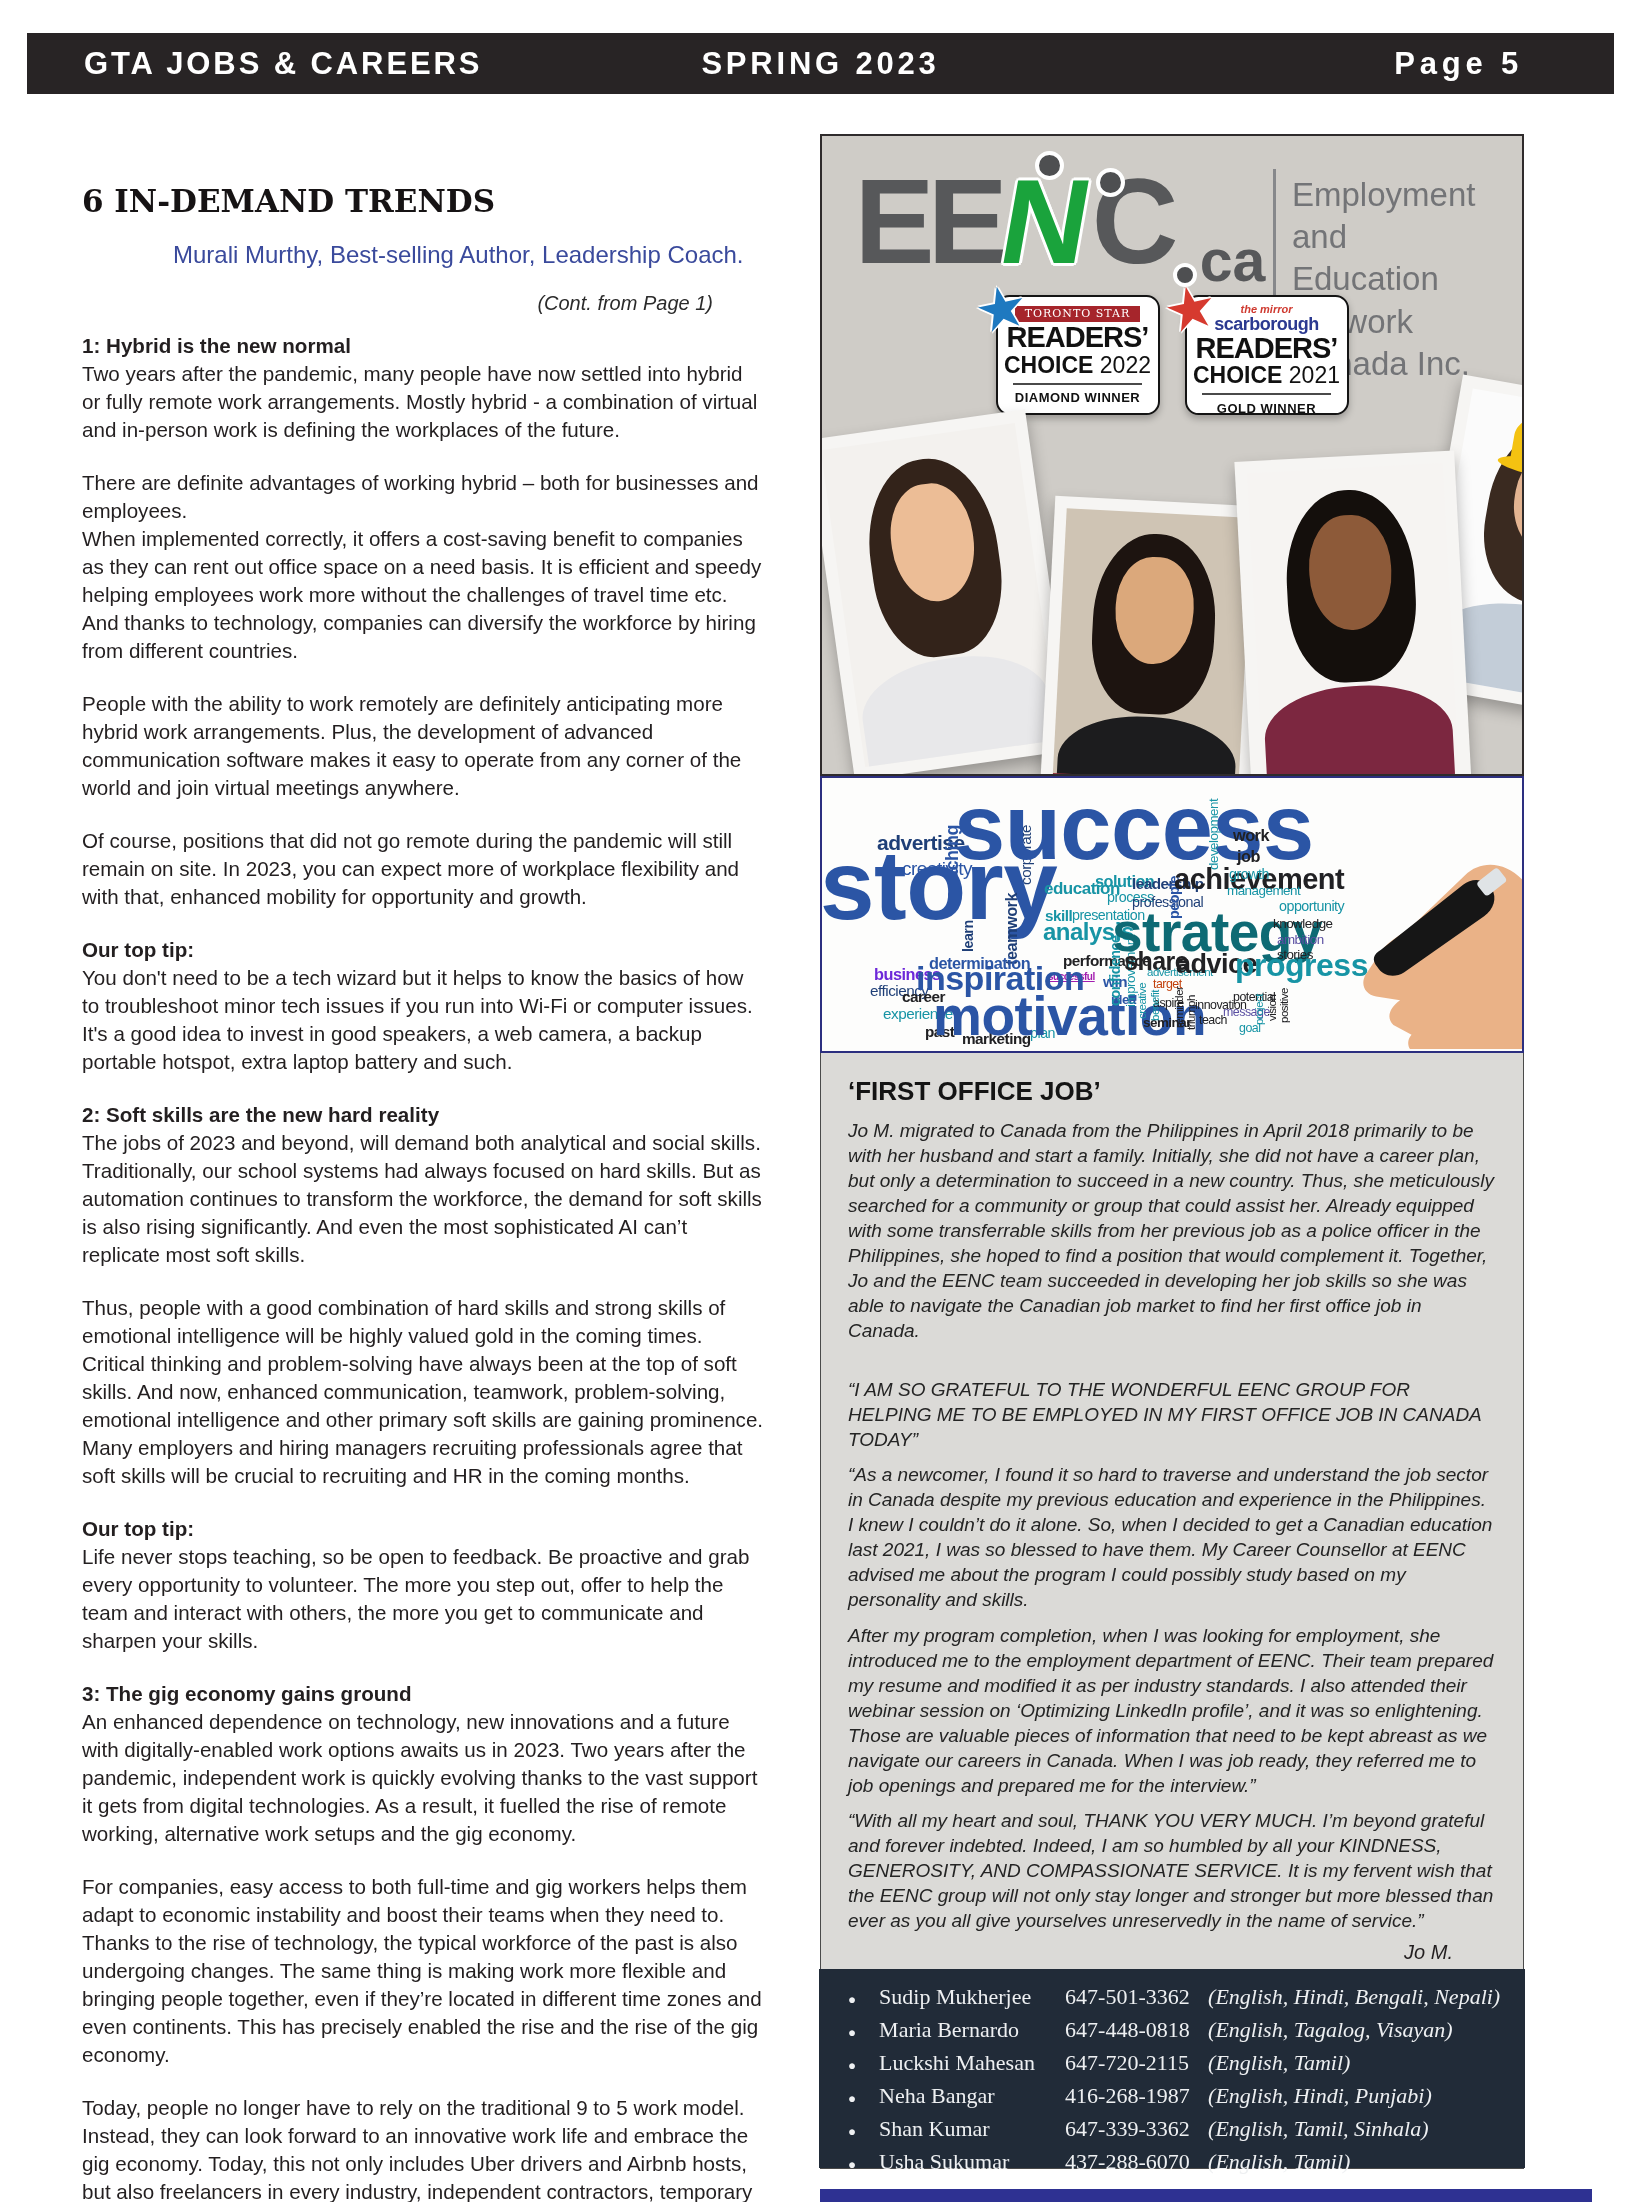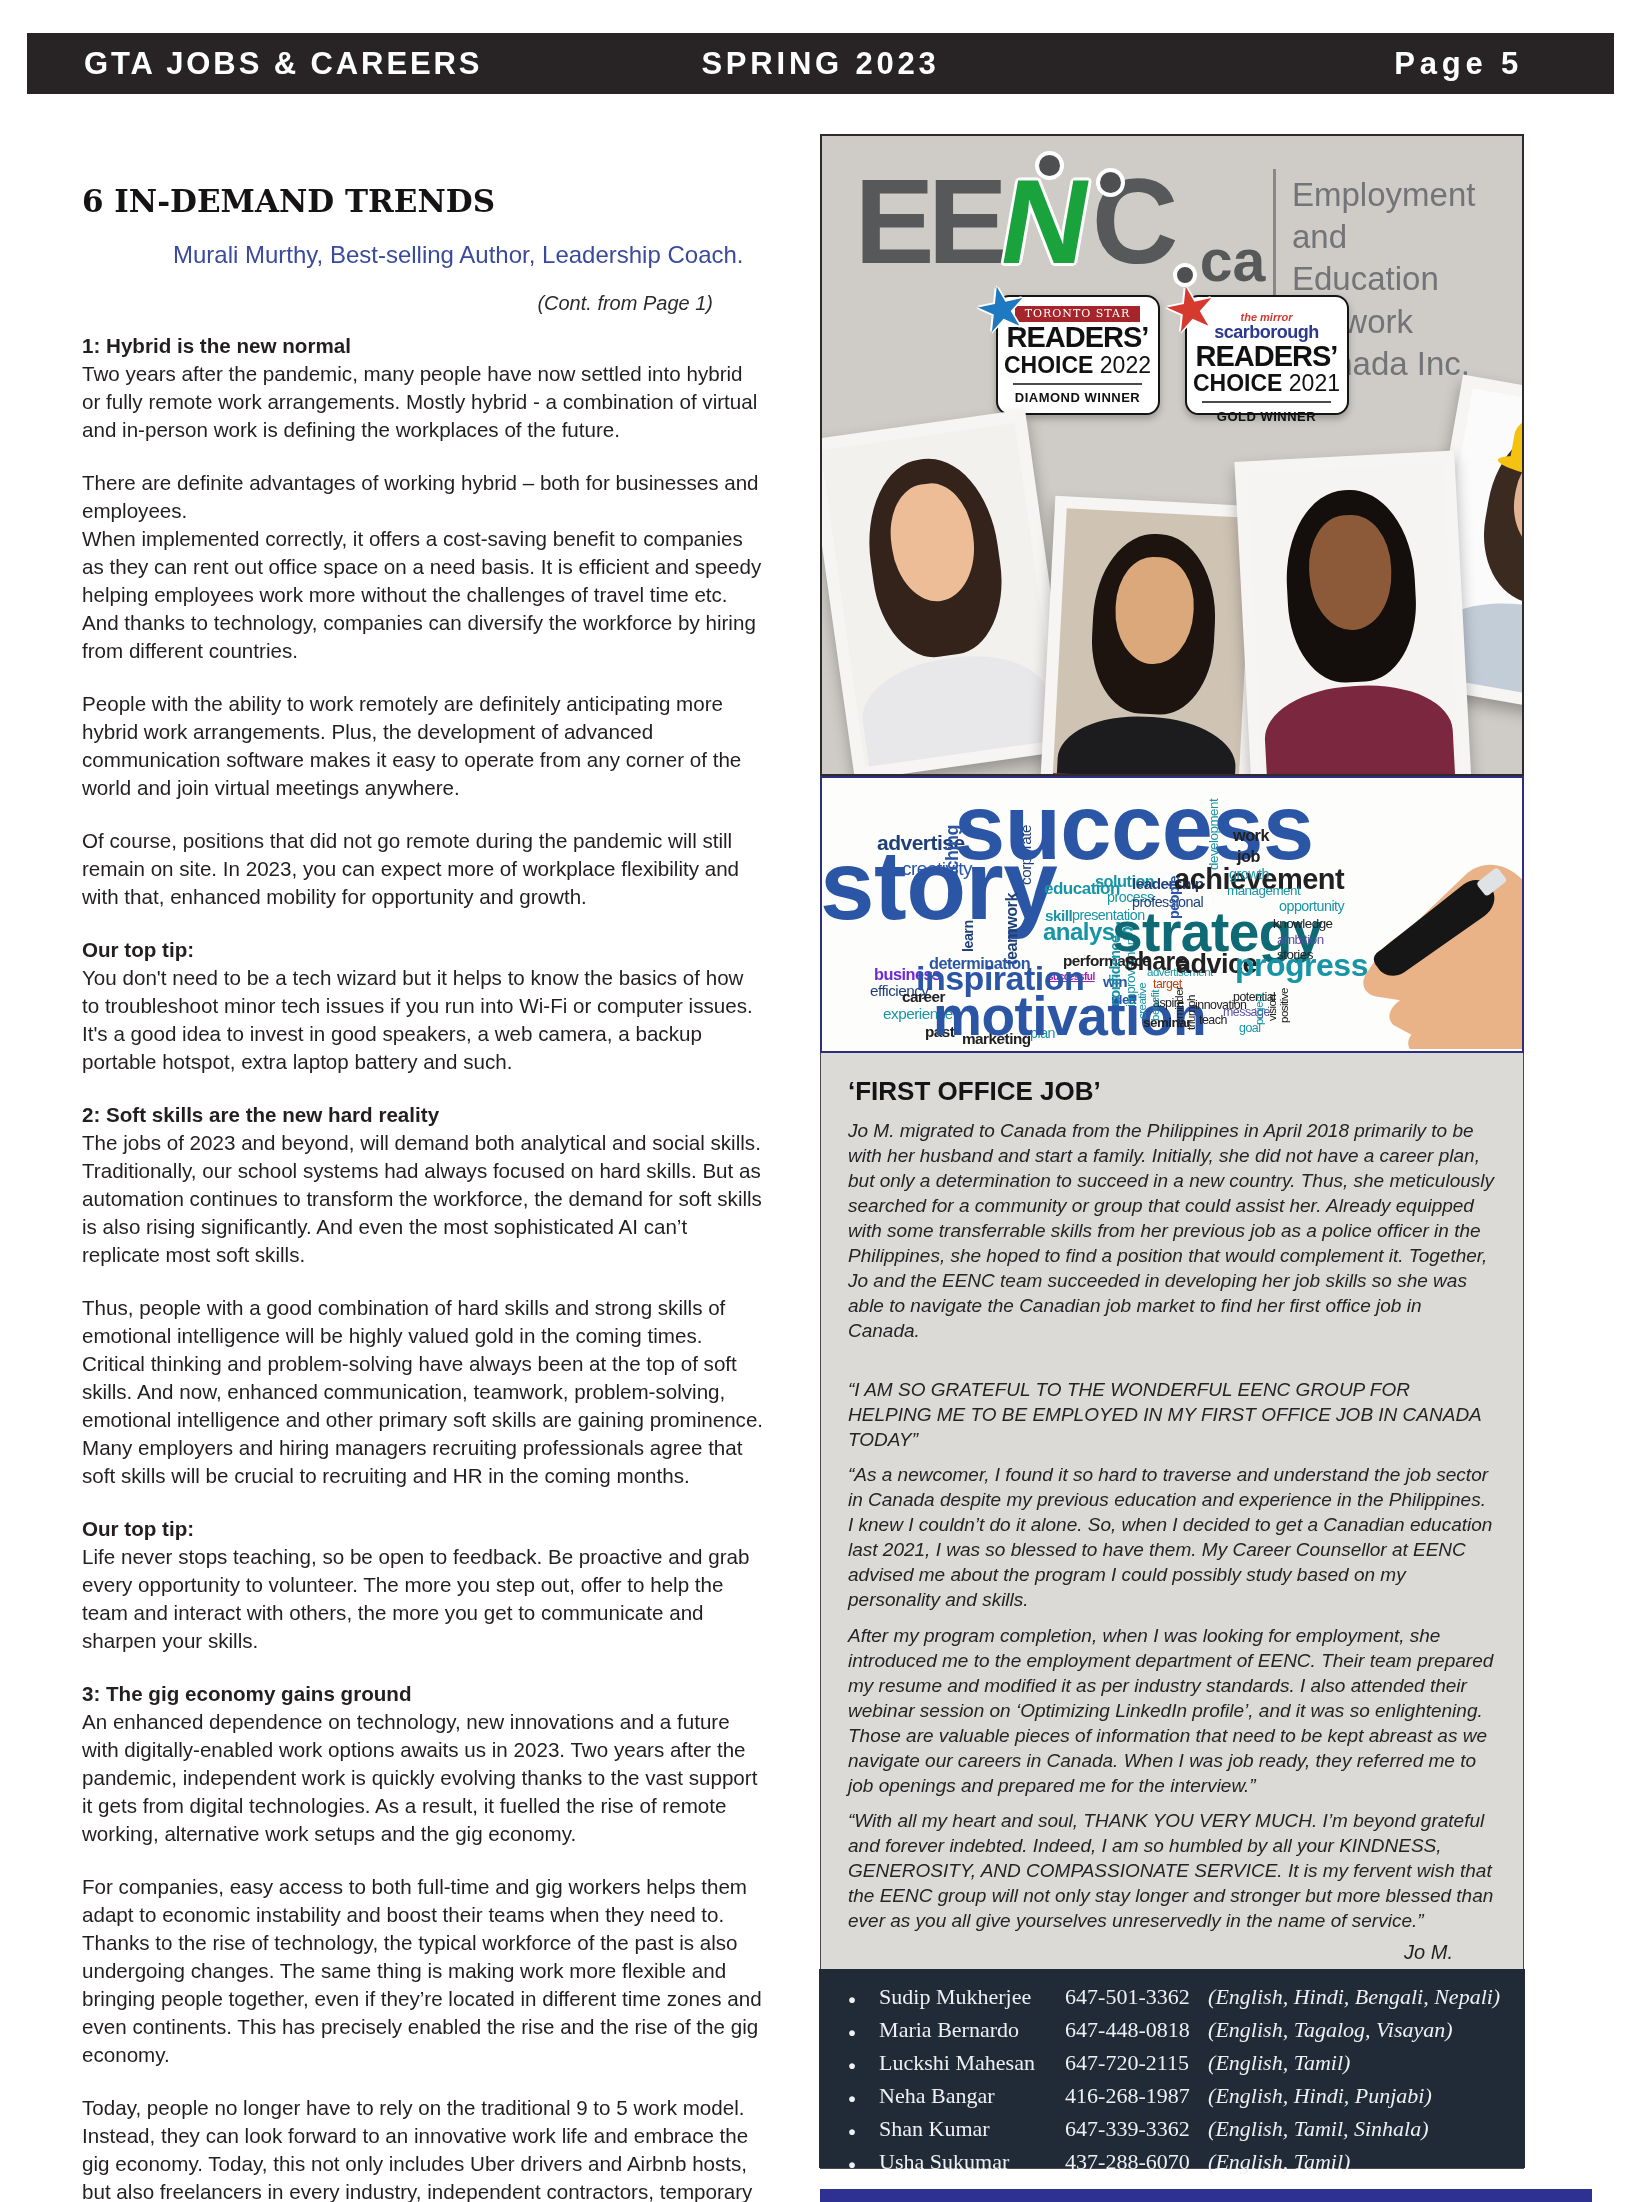--- a/index.html
+++ b/index.html
@@ -37,21 +37,21 @@
   .tagline{position:absolute;left:470px;top:38px;font-size:33px;color:#737477;line-height:1.28;}
   
   .badges{position:absolute;left:0;top:159px;width:100%;display:flex;justify-content:center;gap:25px;}
   .badge{position:relative;width:164px;height:120px;background:#fff;border:2.9px solid #141414;border-radius:13.4px;
          text-align:center;padding-top:4.8px;box-sizing:border-box;box-shadow:0 3.8px 7.6px rgba(0,0,0,.25);}
   .badge-star{position:absolute;left:-23px;top:-17px;font-size:59px;line-height:1;
               text-shadow:1.9px 0 #fff,-1.9px 0 #fff,0 1.9px #fff,0 -1.9px #fff;transform:rotate(-12deg);z-index:2;}
   .star-blue{color:#1e79c0;} .star-red{color:#d63a2f;}
   .band{display:inline-block;background:#a6252b;color:#fff;font-family:"DejaVu Serif",serif;font-size:11px;
         letter-spacing:1px;padding:1.9px 9.6px;margin:3.8px 0 1px;}
-  .mirror{color:#cf3a30;font-size:11px;font-weight:700;font-style:italic;line-height:1.1;margin-top:9px;}
+  .mirror{color:#cf3a30;font-size:11px;font-weight:700;font-style:italic;line-height:1.1;margin-top:1px;}
   .scarborough{color:#2b3990;font-size:18px;font-weight:700;line-height:1.05;letter-spacing:-0.5px;}
   .readers{font-size:29px;font-weight:700;letter-spacing:-1px;line-height:1.02;color:#111;}
   .choice{font-size:23px;line-height:1.05;color:#111;}
   .choice b{font-weight:700;} .choice .yr{font-weight:400;}
   .award{border-top:2.9px solid #4a4a4a;margin:5.7px 15.3px 0;padding-top:5.7px;font-size:13px;font-weight:700;letter-spacing:0.5px;color:#111;}
   
   .polaroid{position:absolute;background:#f6f5f3;padding:12.4px;box-sizing:border-box;
             box-shadow:0 7.6px 15.3px rgba(0,0,0,.28);}
   .photo-area{position:relative;width:100%;height:100%;overflow:hidden;background:var(--pbg,#eee);}
   .p-hair{position:absolute;left:17%;top:7%;width:66%;height:62%;border-radius:48% 48% 42% 42%;background:var(--hair,#222);}

